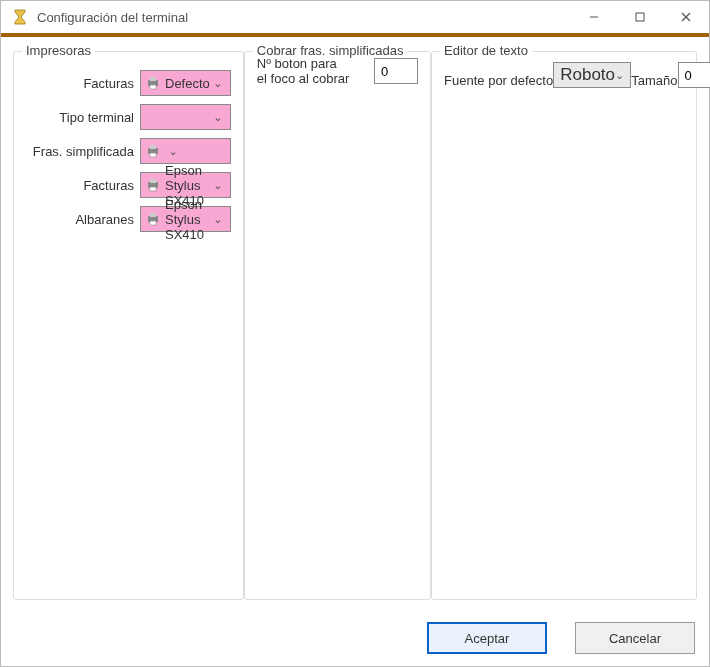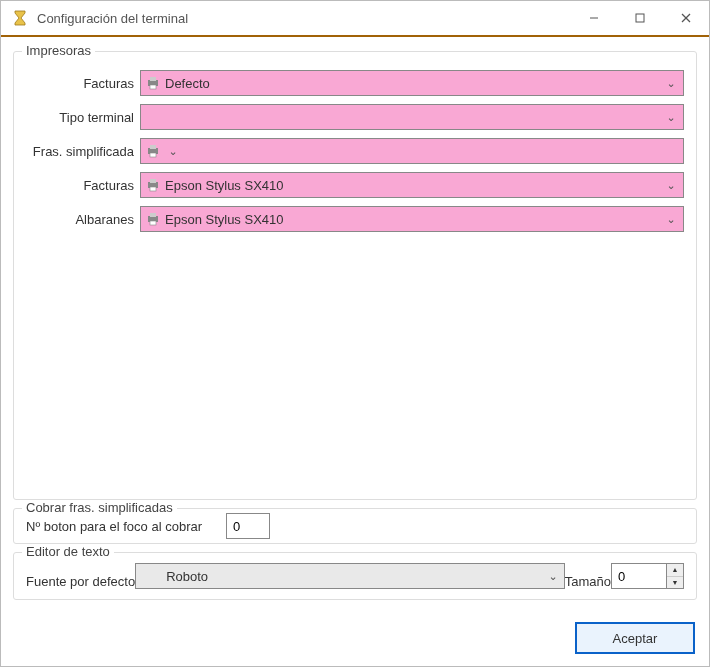--- a/index.html
+++ b/index.html
@@ -19,21 +19,21 @@
     box-shadow: 2px 2px 6px rgba(0,0,0,0.15);
     background: #fff;
     display: flex;
     flex-direction: column;
   }
   .titlebar {
     height: 36px;
     background: #fff;
     display: flex;
     align-items: center;
-    border-bottom: 2px solid #a16207;
+    border-bottom: 4px solid #a16207;
   }
   .titlebar .app-icon {
     width: 18px;
     height: 18px;
     margin: 0 8px 0 10px;
     display: flex;
     align-items: center;
     justify-content: center;
   }
   .titlebar .title {
@@ -50,21 +50,20 @@
     justify-content: center;
     color: #666;
     font-family: "Segoe UI Symbol", sans-serif;
     font-size: 11px;
   }
 
   .content {
     flex: 1;
     padding: 6px 12px 10px 12px;
     display: flex;
-    flex-direction: column;
   }
 
   .group {
     border: 1px solid #ddd;
     border-radius: 3px;
     padding: 12px 12px 12px 12px;
     margin-top: 8px;
     position: relative;
   }
   .group .legend {
@@ -141,21 +140,21 @@
   .editor-row .lbl2 { flex: 0 0 auto; }
   .font-combo {
     flex: 1;
     height: 26px;
     border: 1px solid #888;
     background: #e9e9e9;
     display: flex;
     align-items: center;
     padding: 0 6px;
   }
-  .font-combo .cf-text { flex: 1; font-size: 13px; margin-left: 24px; }
+  .font-combo .cf-text { flex: 1; font-size: 17px; }
   .font-combo .chev { font-size: 11px; color: #555; }
   .spinner {
     display: flex;
     align-items: center;
   }
   .spinner input {
     width: 56px;
     height: 26px;
     border: 1px solid #888;
     background: #fff;
@@ -335,15 +334,16 @@
             <div class="sb">▼</div>
           </div>
         </div>
       </div>
     </div>
 
   </div>
 
   <div class="button-bar">
     <div class="btn primary">Aceptar</div>
+    <div class="btn">Cancelar</div>
   </div>
 
 </div>
 
 </body></html>

